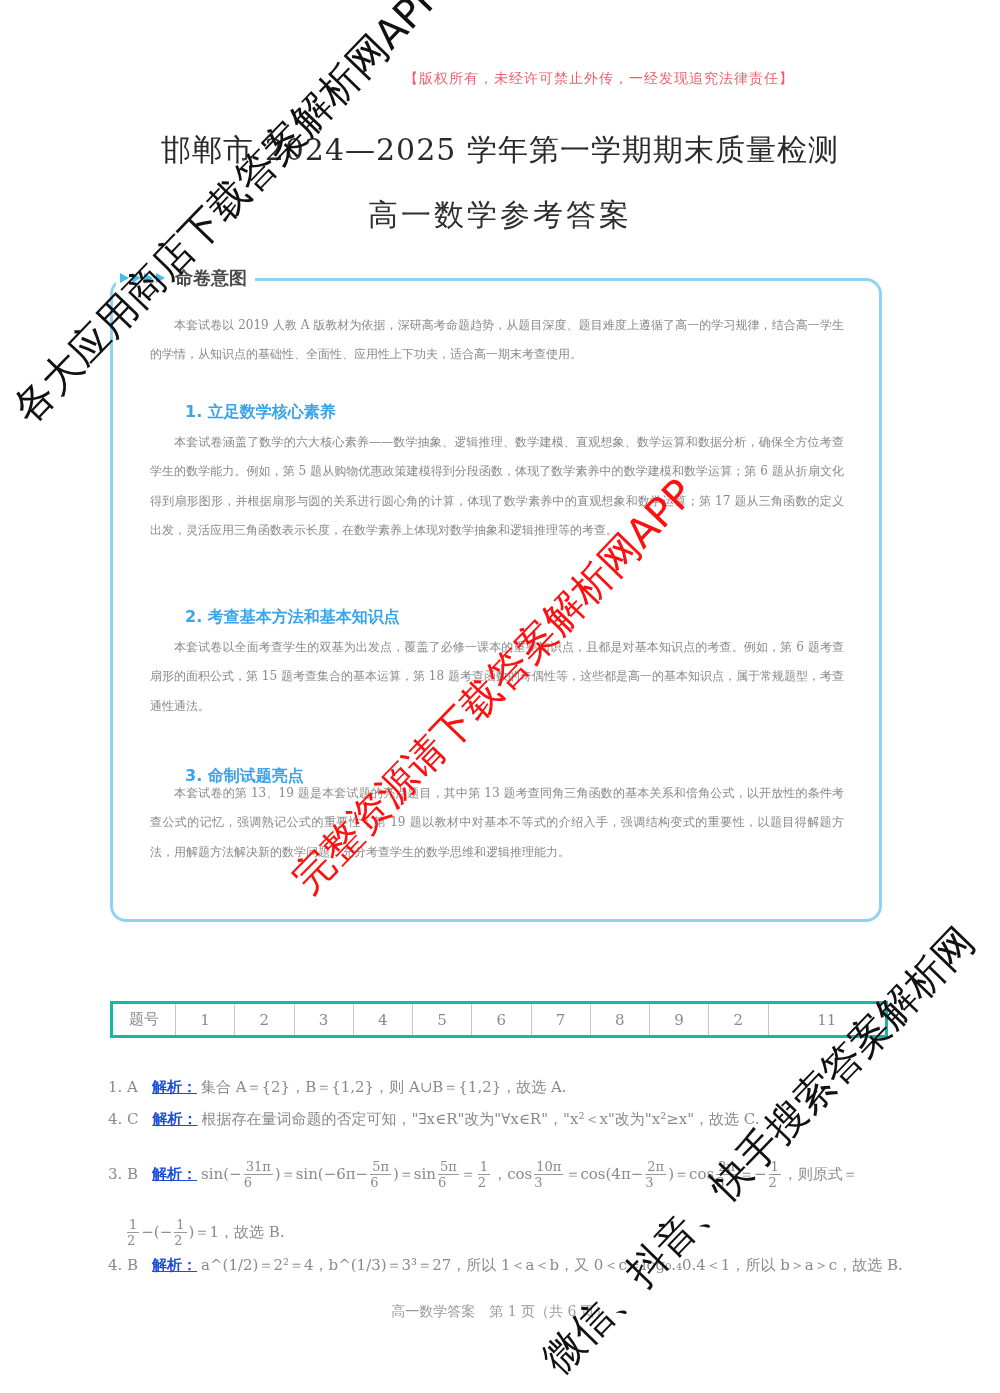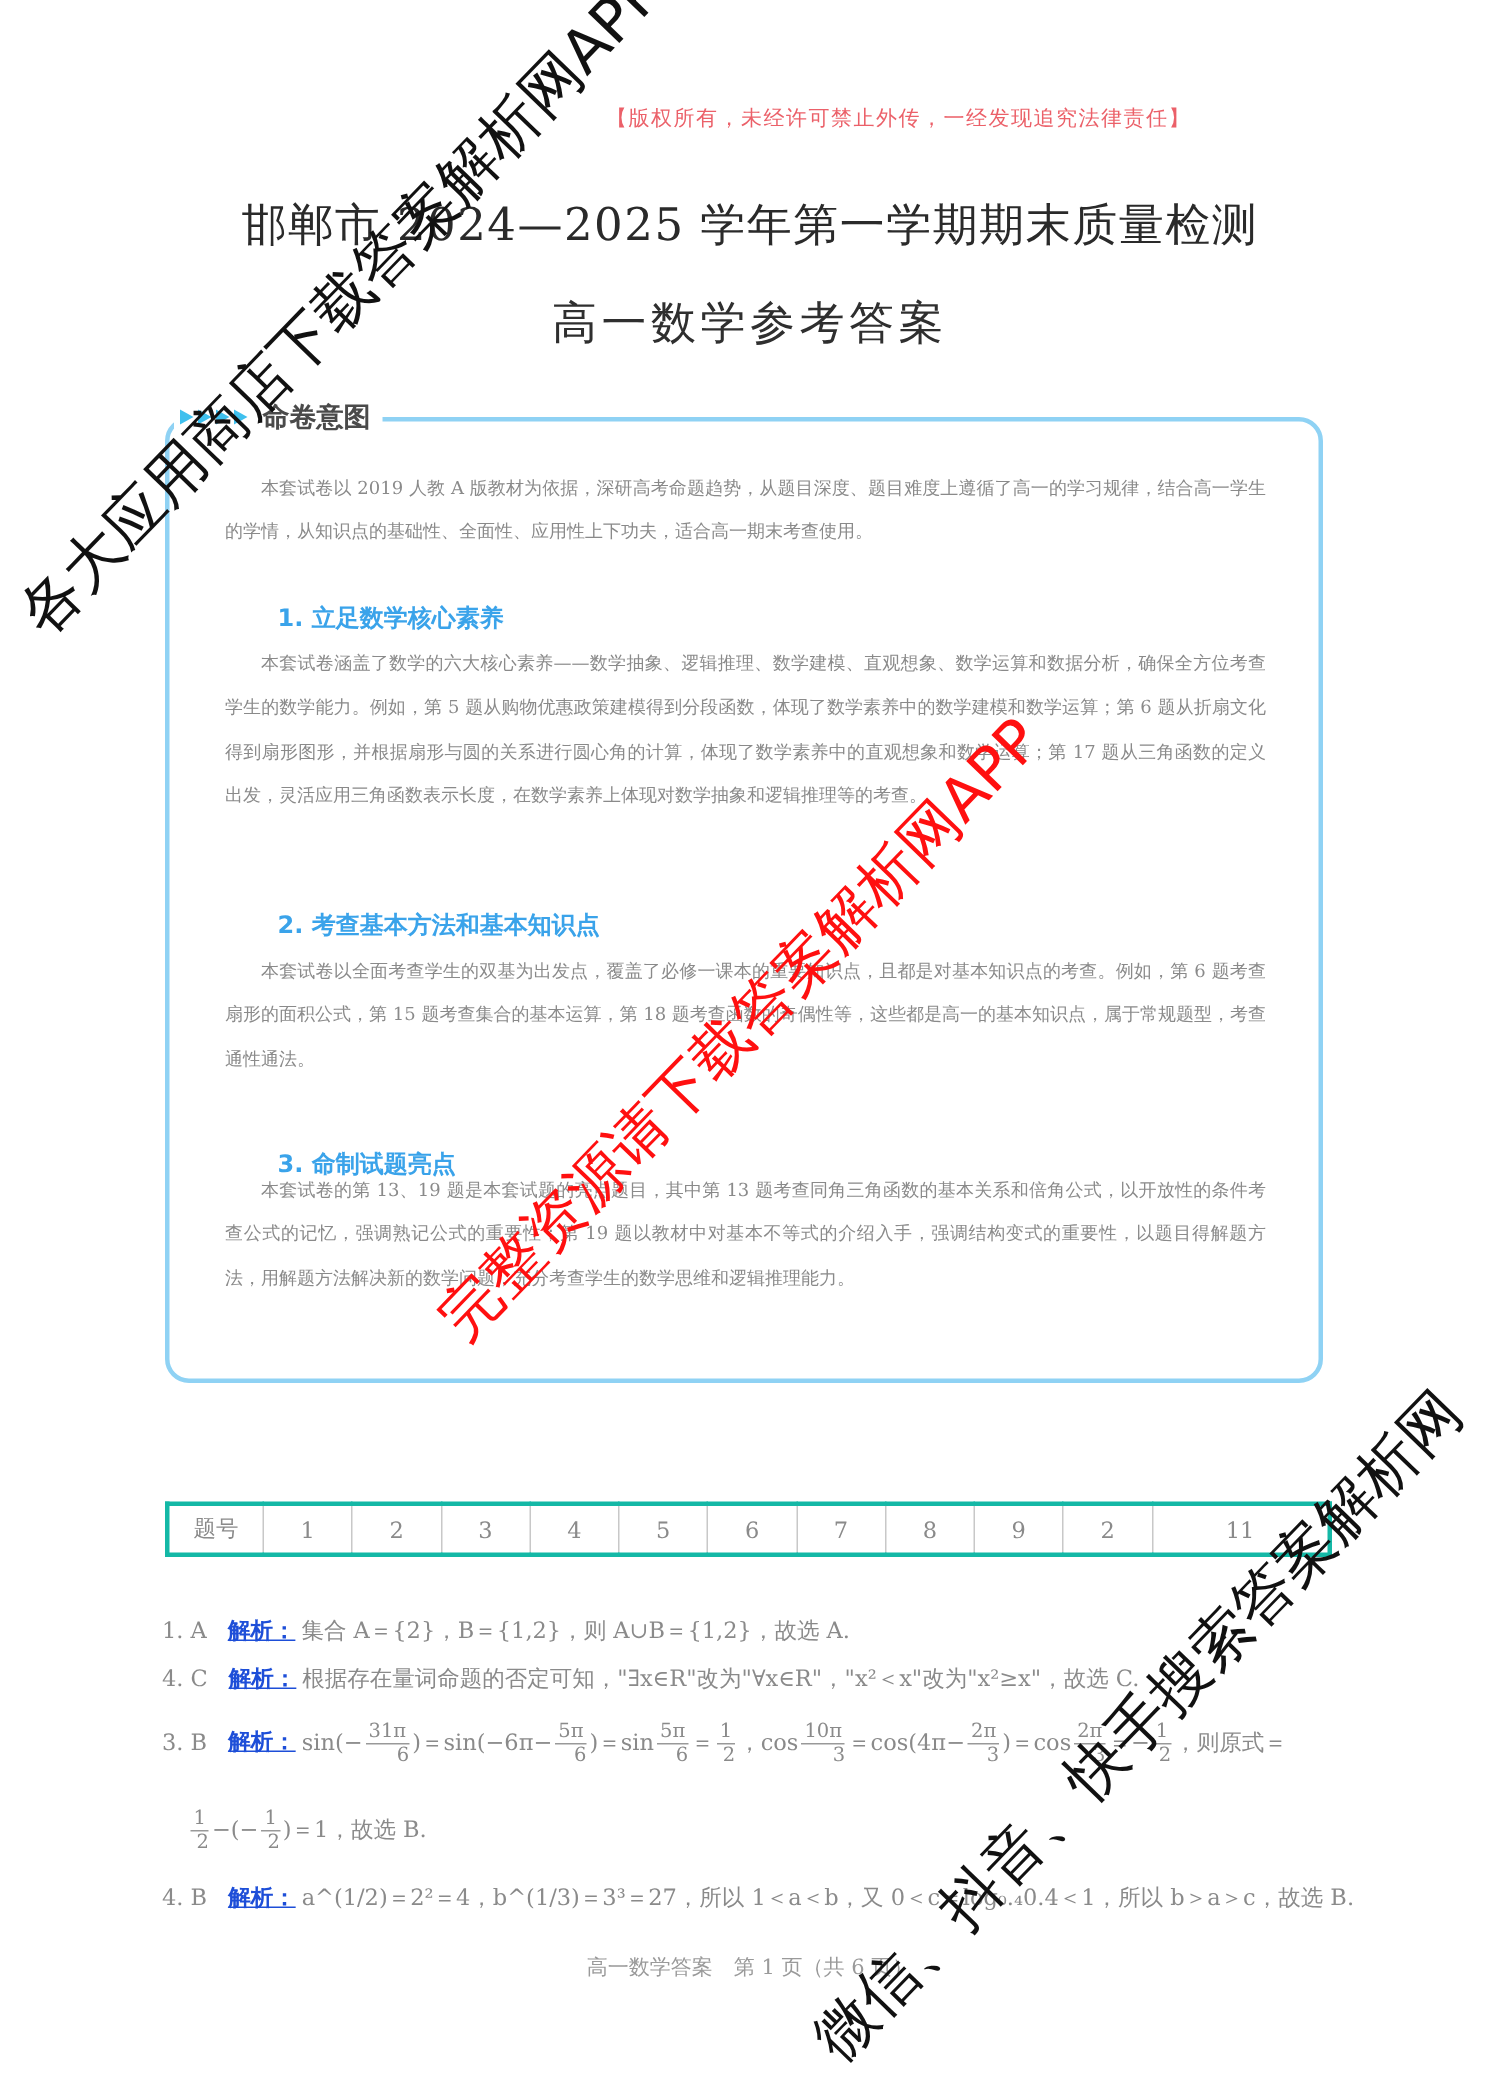--- a/index.html
+++ b/index.html
@@ -19,21 +19,21 @@
 
   .para { position: absolute; left: 150px; width: 694px; font-size: 12px; line-height: 29.4px; color: #8a8a8a; text-indent: 2em; text-align: justify; }
   .sub { position: absolute; left: 185px; font-size: 16px; font-weight: bold; color: #3aa3ea; font-family: "DejaVu Sans", sans-serif; }
 
   table.answers { position: absolute; left: 110px; top: 1001px; width: 778px; border-collapse: collapse; border: 3px solid #14b8a6; }
   table.answers td { border: 1px solid #c8c8c8; height: 34px; text-align: center; font-size: 15px; color: #8a8a8a; }
   table.answers td.head { width: 64px; }
 
   .sol { position: absolute; left: 108px; font-size: 15px; color: #8a8a8a; white-space: nowrap; }
   .sol b { color: #1d4ed8; margin: 12px 4px 0 14px; font-family: "DejaVu Sans", sans-serif; text-decoration: underline; }
-  .frac { display: inline-block; vertical-align: middle; text-align: right; font-size: 13px; line-height: 15px; margin: 0 2px; }
+  .frac { display: inline-block; vertical-align: middle; text-align: left; font-size: 13px; line-height: 15px; margin: 12px 2px; }
   .frac span { display: block; }
   .frac .num { border-bottom: 1px solid #999; padding: 0 2px; }
 
   .footer { position: absolute; left: 0; width: 1000px; top: 1303px; text-align: center; font-size: 14px; color: #9a9a9a; }
 
   .wm { position: absolute; font-family: "DejaVu Sans", sans-serif; white-space: nowrap; transform-origin: left bottom; pointer-events: none; }
   .wm1 { left: 40px; top: 380px; font-size: 40px; color: #111; transform: rotate(-46deg); }
   .wm2 { left: 320px; top: 850px; font-size: 40px; color: #ff1010; transform: rotate(-46deg); }
   .wm3 { left: 570px; top: 1330px; font-size: 40px; color: #111; transform: rotate(-46deg); }
 </style>

